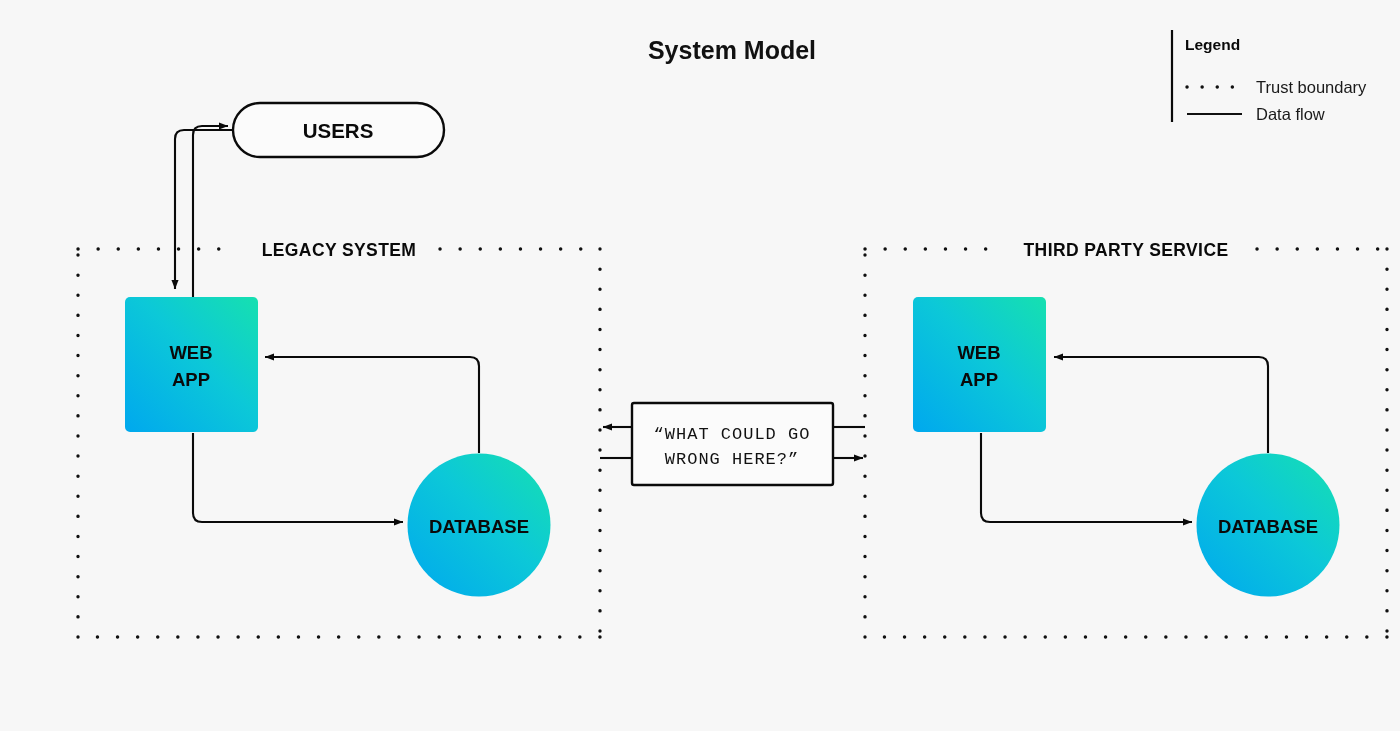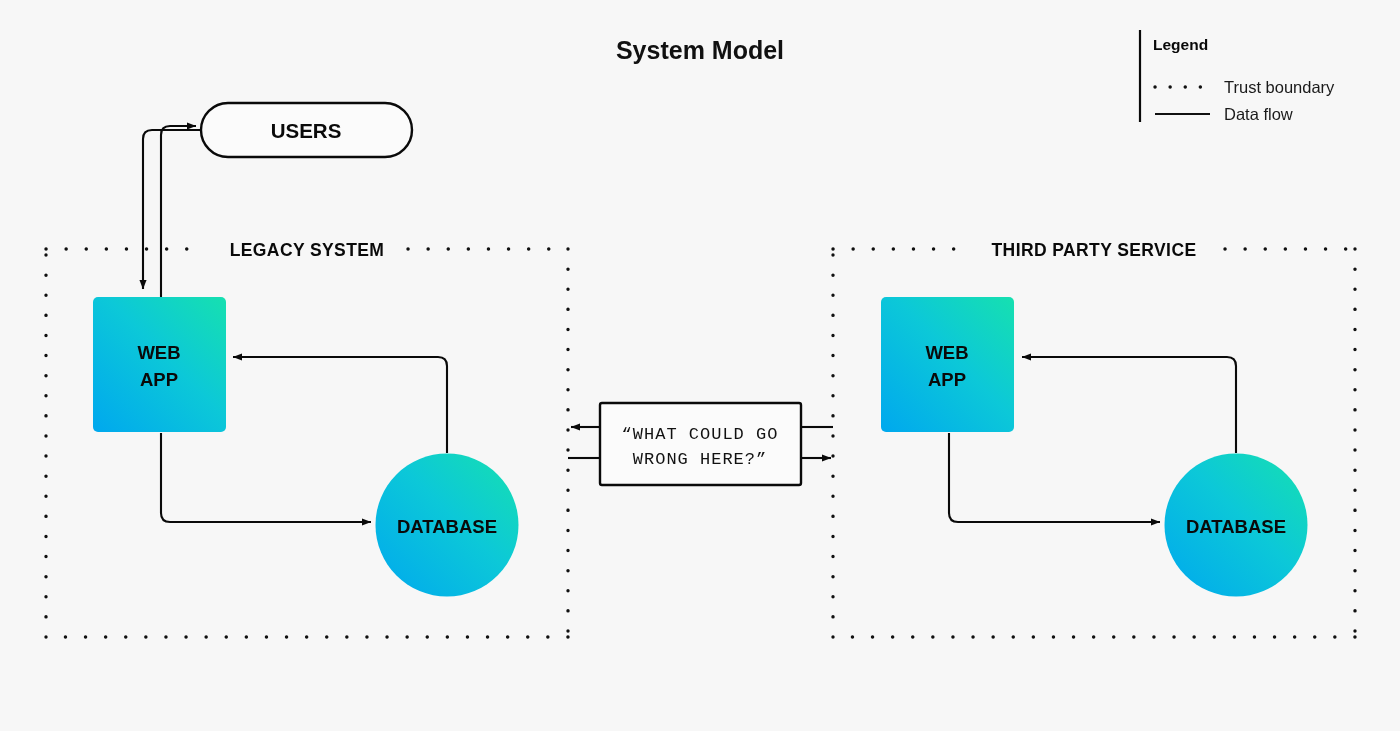--- a/index.html
+++ b/index.html
@@ -11,20 +11,21 @@
     width: 1400px;
     height: 731px;
     position: relative;
     overflow: hidden;
     font-family: "Liberation Sans", sans-serif;
     color: #0a0a0a;
   }
   #diagram-root {
     position: absolute;
     inset: 0;
+    margin-left: 32px;
   }
   svg.layer {
     position: absolute;
     top: 0;
     left: 0;
     width: 1400px;
     height: 731px;
   }
   .node-label {
     font-family: "Liberation Sans", sans-serif;

